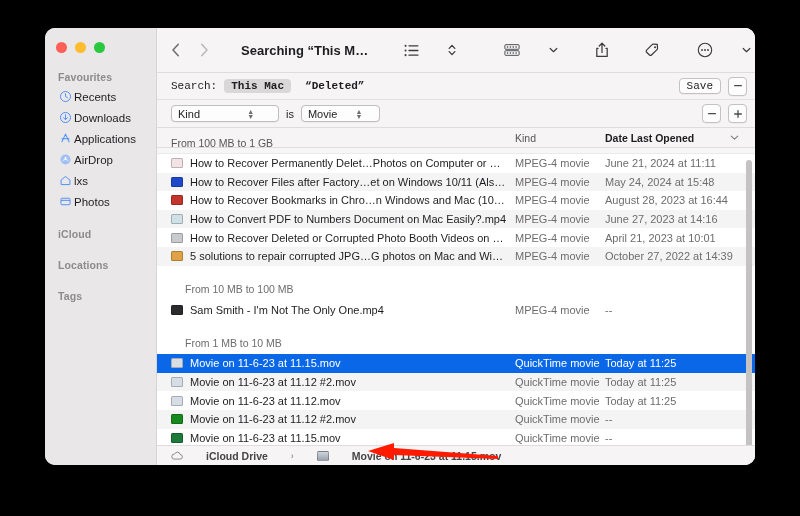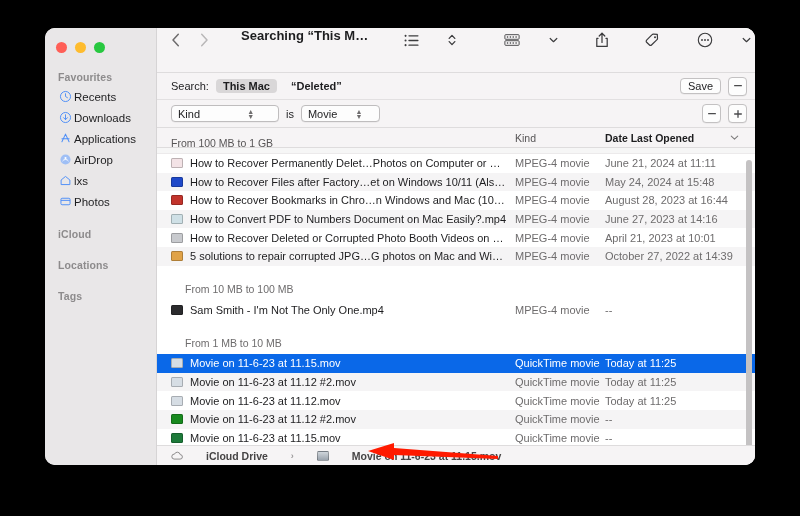--- a/index.html
+++ b/index.html
@@ -37,21 +37,21 @@
   }
   .sb-ico{width:14px;height:14px;flex:none;display:flex;align-items:center;justify-content:center;}
   .sb-ico svg{display:block;}
 
   
   .right{flex:1;min-width:0;display:flex;flex-direction:column;background:#fff;}
 
   .toolbar{
     height:44px;flex:none;background:#f6f4f5;
     border-bottom:1px solid #dedcdd;
-    display:flex;align-items:flex-start;padding:0 10px 0 14px;gap:20px;
+    display:flex;align-items:center;padding:0 10px 0 14px;gap:20px;
   }
   .nav-btn{width:22px;height:24px;display:flex;align-items:center;justify-content:center;cursor:default;}
   .wtitle{
     font-size:13px;font-weight:700;color:#1d1d1f;
     margin-left:12px;margin-right:12px;white-space:nowrap;
   }
   .tb-icon{
     height:24px;display:flex;align-items:center;justify-content:center;
     cursor:default;color:#3c3c3e;padding:0 4px;
   }
@@ -65,21 +65,21 @@
   .searchfield input{
     border:0;background:transparent;outline:none;flex:1;min-width:0;
     font-family:"Liberation Sans",sans-serif;font-size:17px;color:#1d1d1f;padding:0;
   }
   .clear-btn{width:12px;height:12px;border-radius:50%;background:#b4b2b3;
     display:flex;align-items:center;justify-content:center;cursor:default;flex:none;}
 
   
   .searchbar{
     height:26px;flex:none;background:#f6f4f5;border-bottom:1px solid #e2e0e1;
-    display:flex;align-items:center;padding:0 8px 0 14px;gap:7px;font-size:11px;color:#1d1d1f;
+    display:flex;align-items:center;padding:0 8px 0 14px;gap:7px;font-size:11px;color:#1d1d1f;font-family:Liberation Mono, monospace;
   }
   .scope{
     padding:1px 7px;border-radius:4px;font-size:11px;font-weight:700;color:#1d1d1f;cursor:default;
   }
   .scope.on{background:#d9d7d8;}
   .spacer{flex:1;}
   .pill{
     border:.5px solid #c3c1c2;background:#fdfdfd;border-radius:4px;
     font-size:11px;color:#1d1d1f;padding:1px 7px;cursor:default;
     box-shadow:0 .5px .5px rgba(0,0,0,.07);

